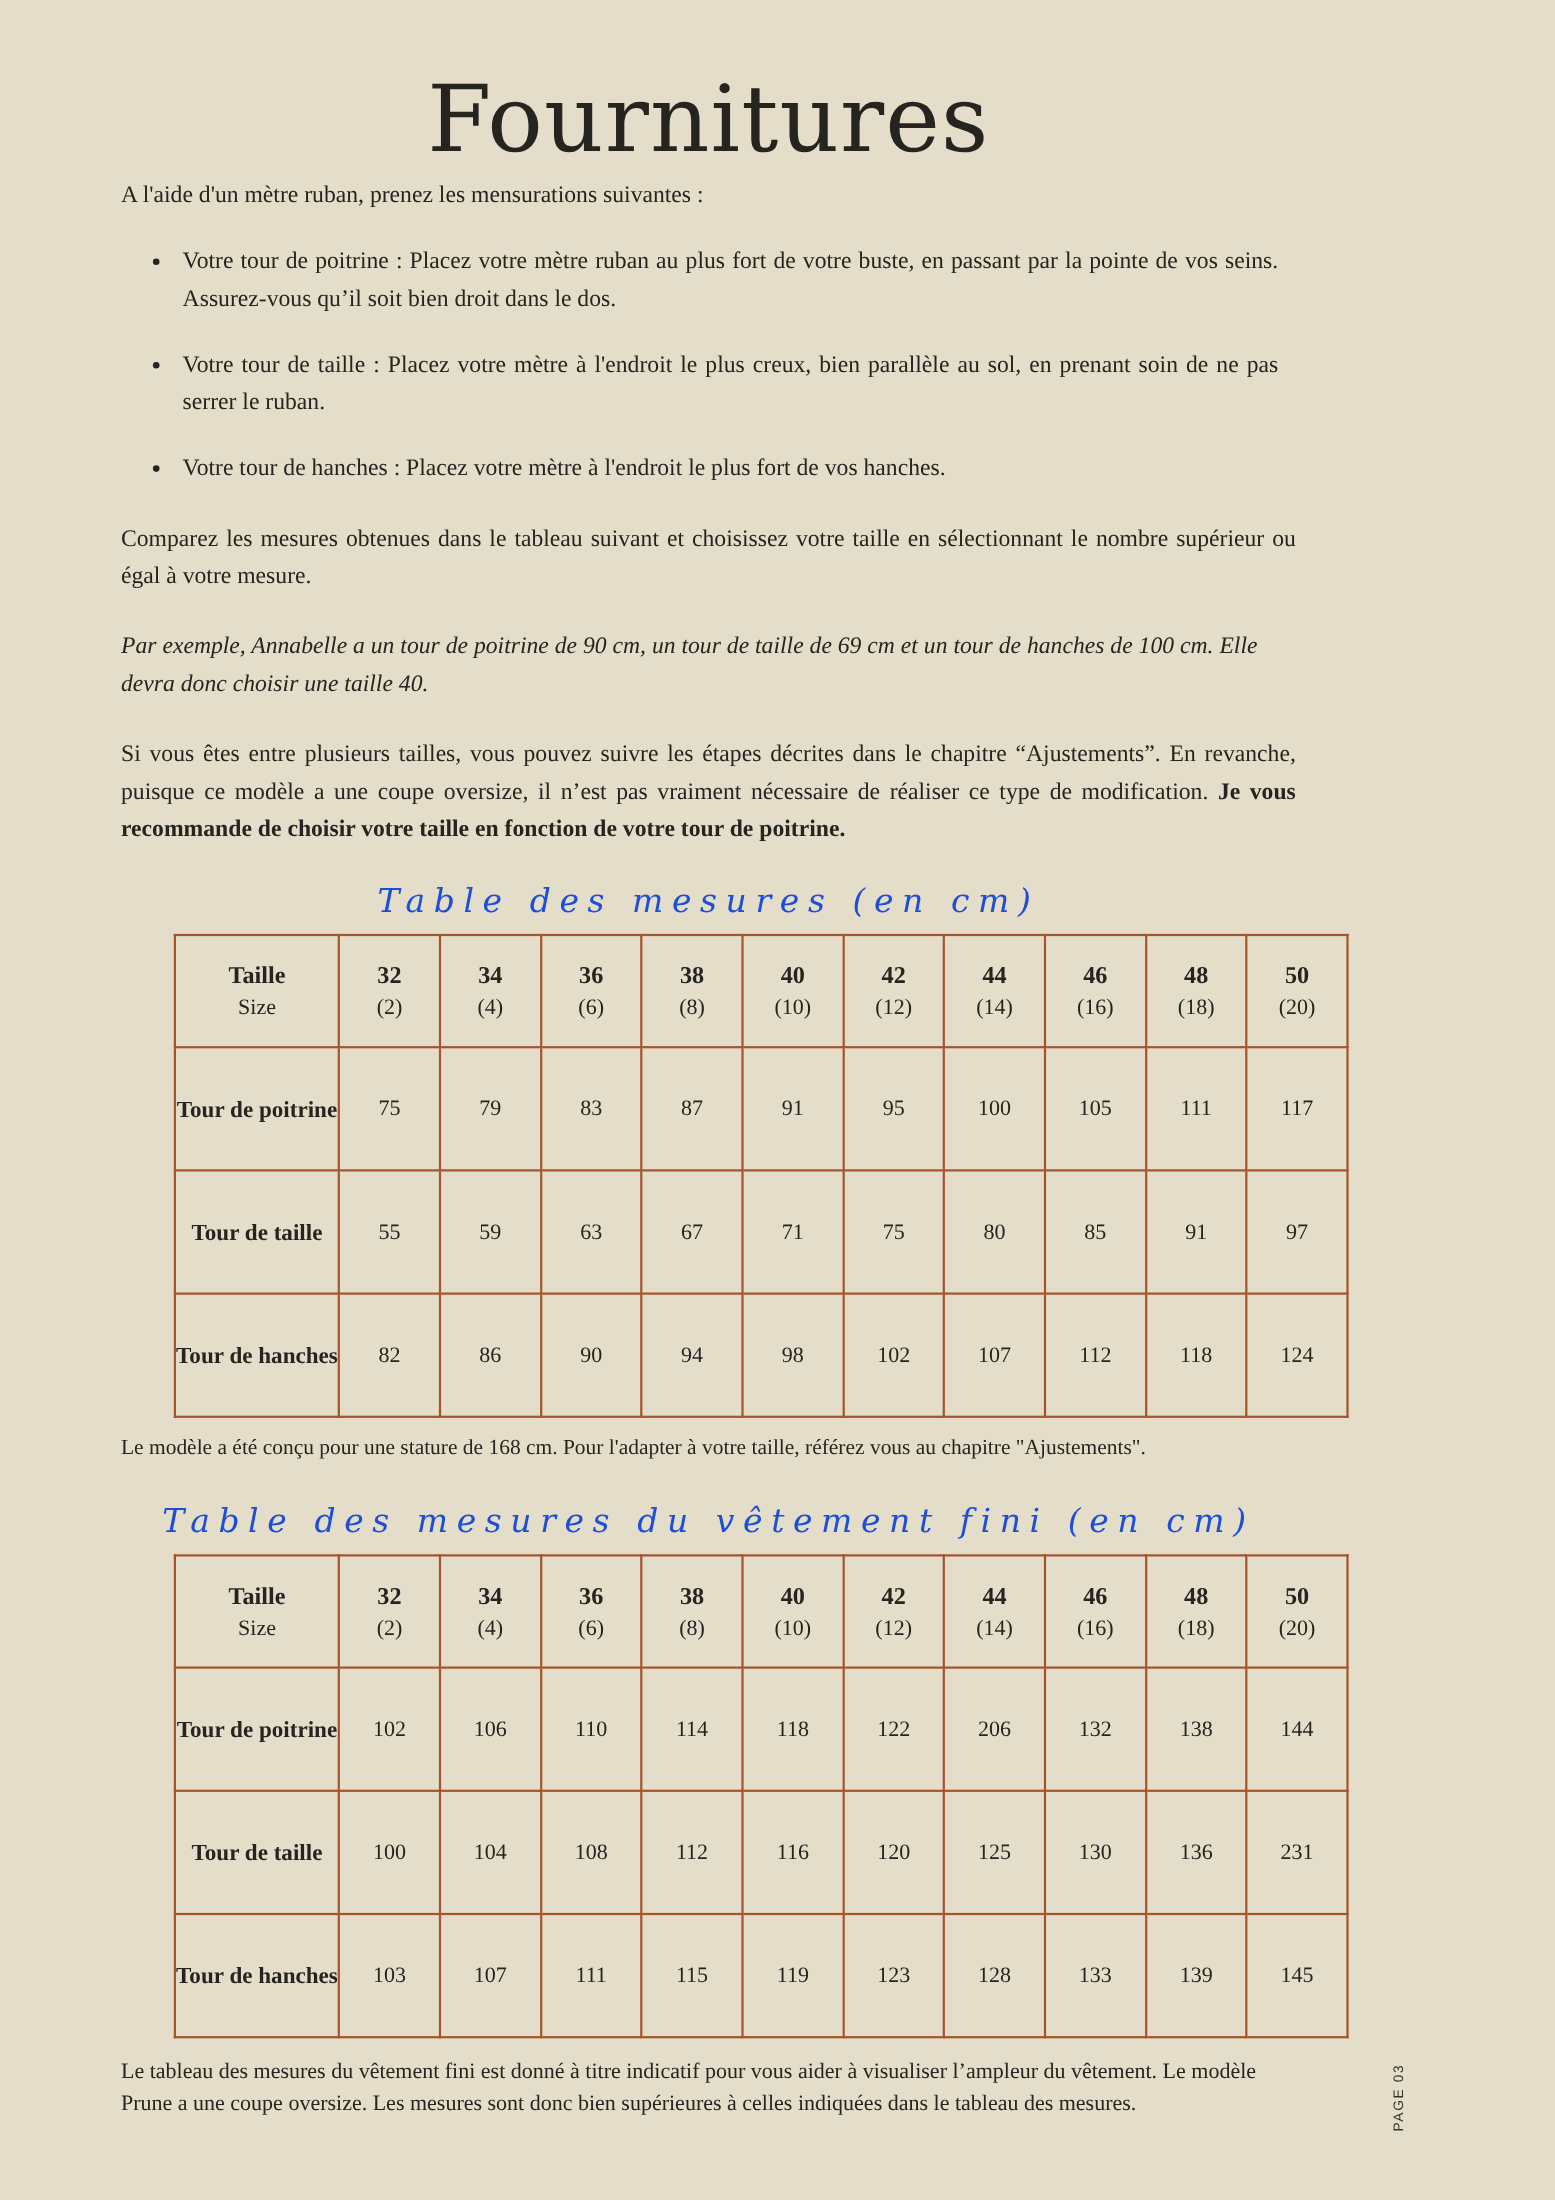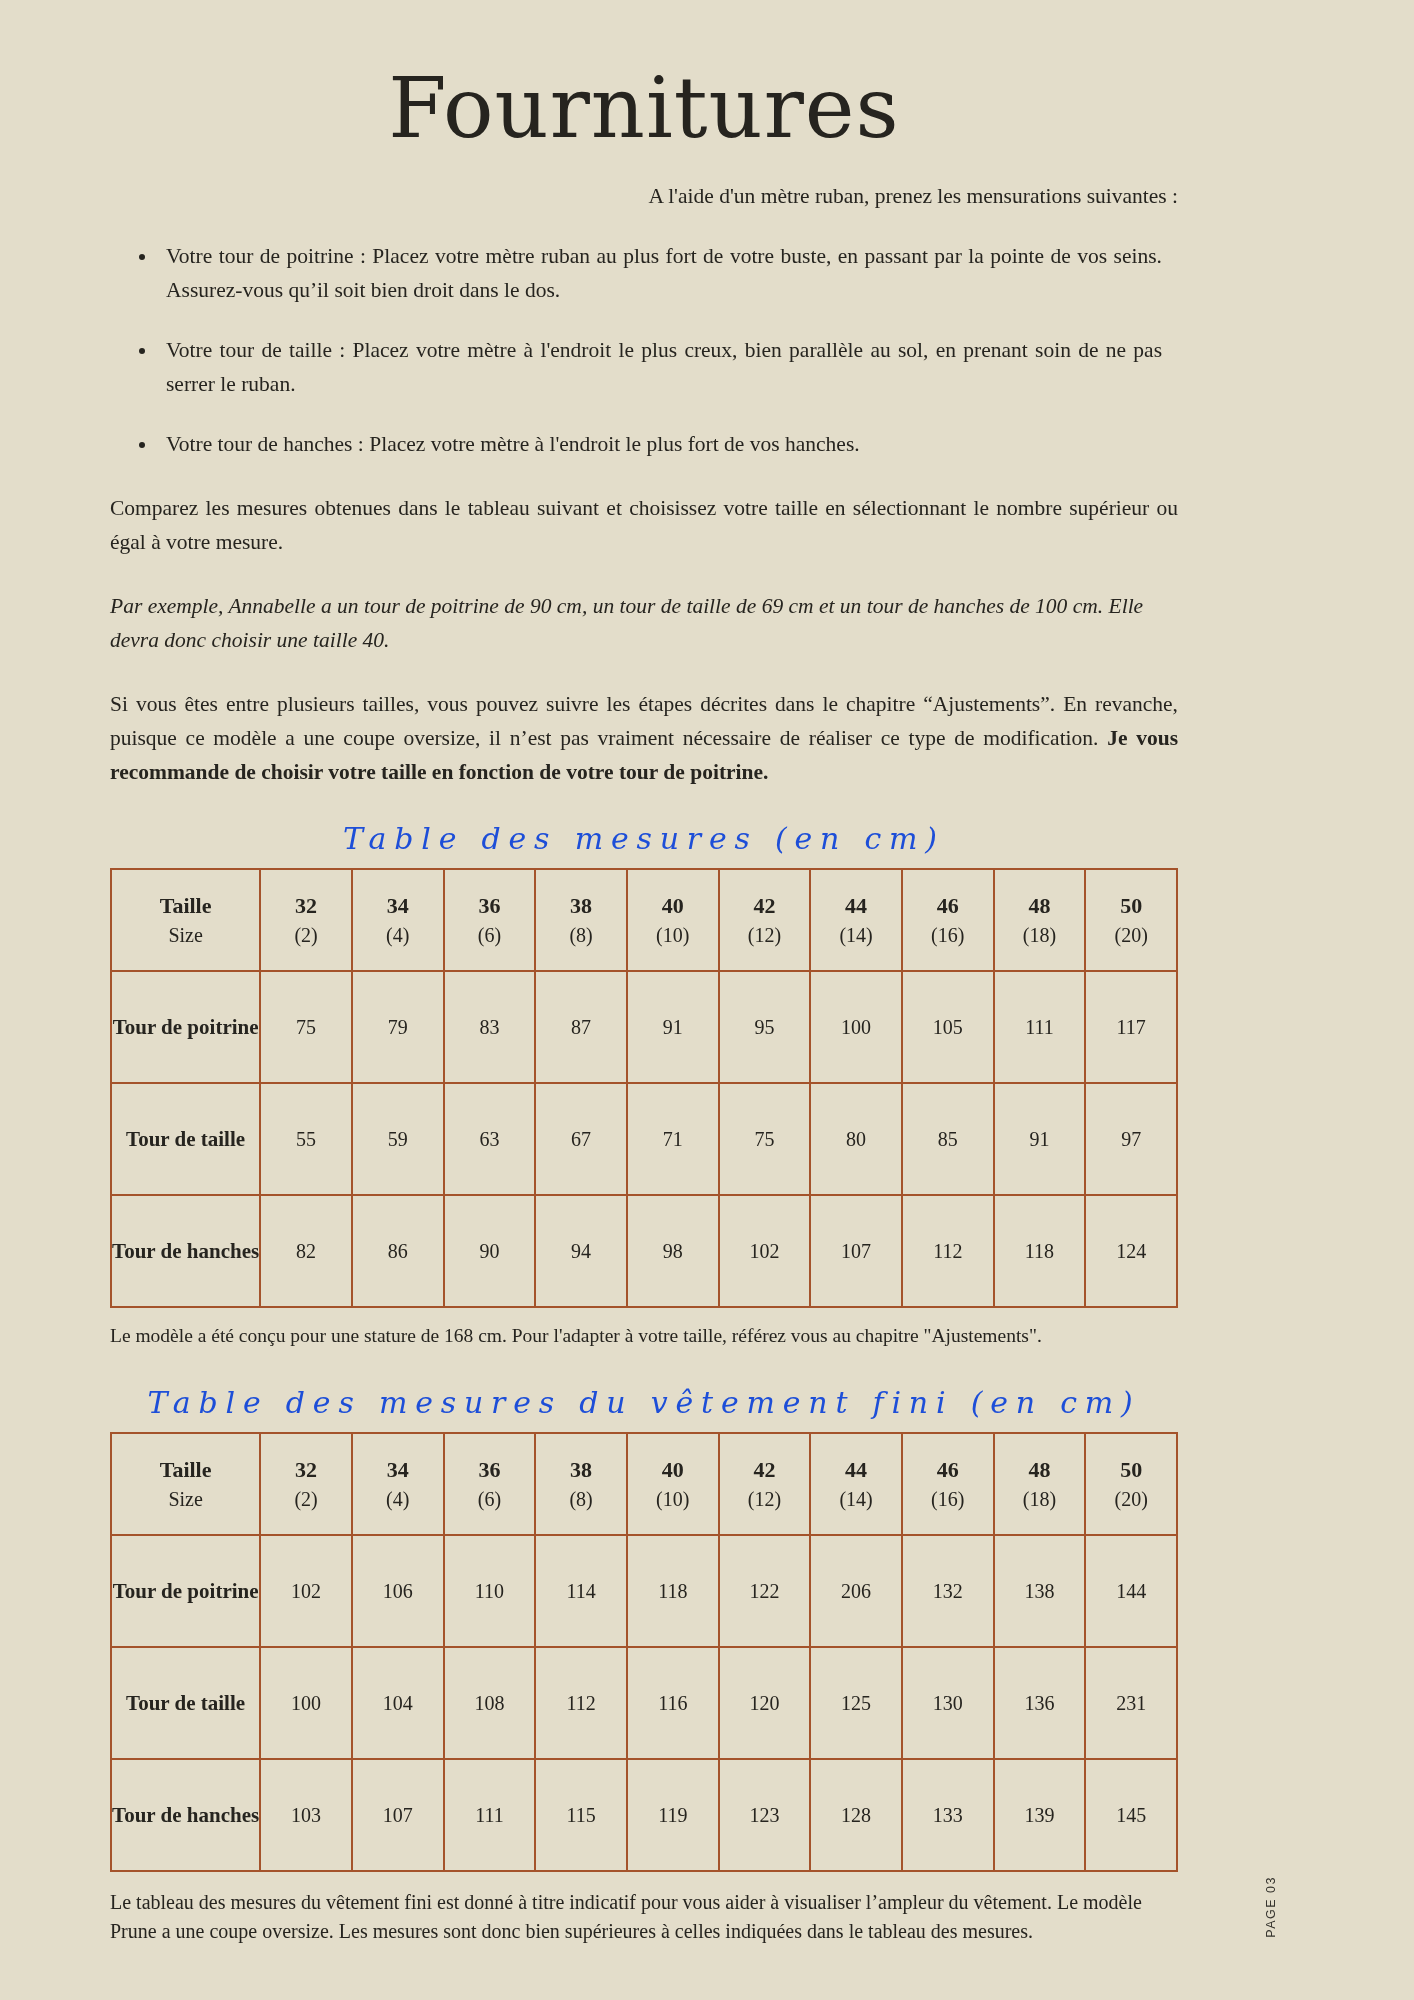--- a/index.html
+++ b/index.html
@@ -23,22 +23,21 @@
     font-size: 84px;
     line-height: 1;
     letter-spacing: 1px;
     text-align: center;
     margin: 0;
   }
 
   .intro {
     font-size: 21.5px;
     line-height: 34px;
-    margin: 29px 0 0;
-    text-align: right;
+    margin: 10px 0 0;
   }
 
   ul.bullets {
     list-style: disc outside;
     margin: 26px 16px 0;
     padding-left: 32px;
   }
   ul.bullets li {
     font-size: 21.5px;
     line-height: 34px;
@@ -72,20 +71,21 @@
     margin: 30px 0 0;
     white-space: nowrap;
   }
   .script-heading.second { margin-top: 34px; }
 
   table.measure-table {
     width: 100%;
     border-collapse: collapse;
     table-layout: fixed;
     margin-top: 10px;
+    margin-left: 48px;
   }
   table.measure-table th,
   table.measure-table td {
     border: 2px solid #a4532b;
     text-align: center;
     vertical-align: middle;
     padding: 0;
   }
   table.measure-table thead tr { height: 102px; }
   table.measure-table tbody tr { height: 112px; }

